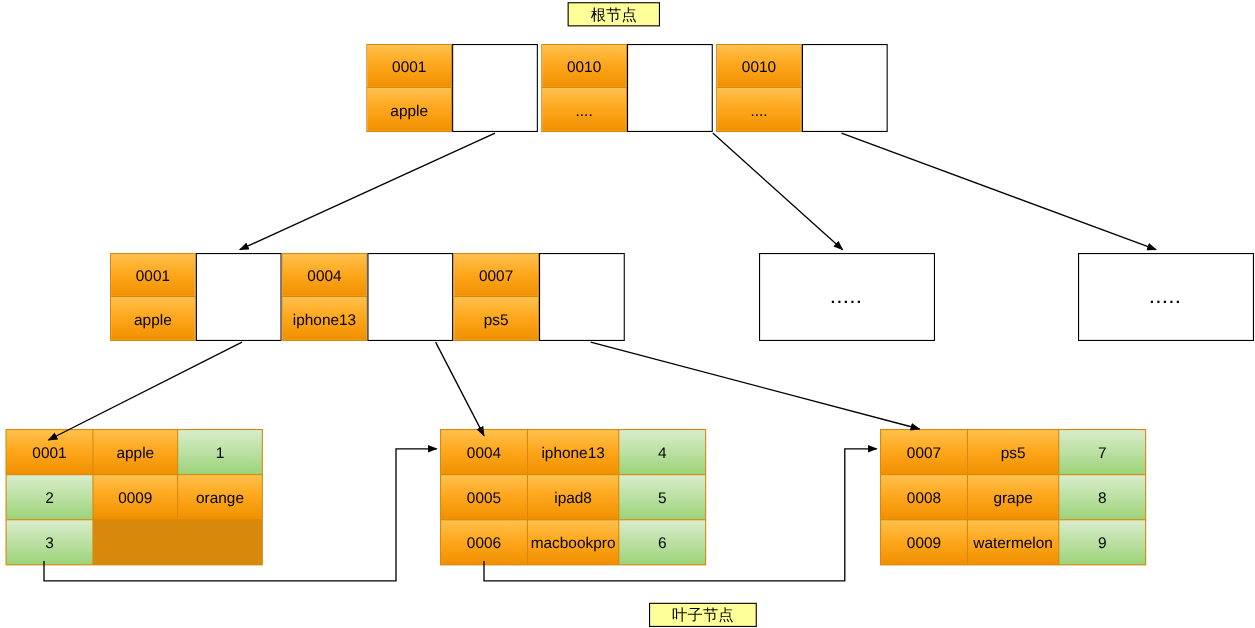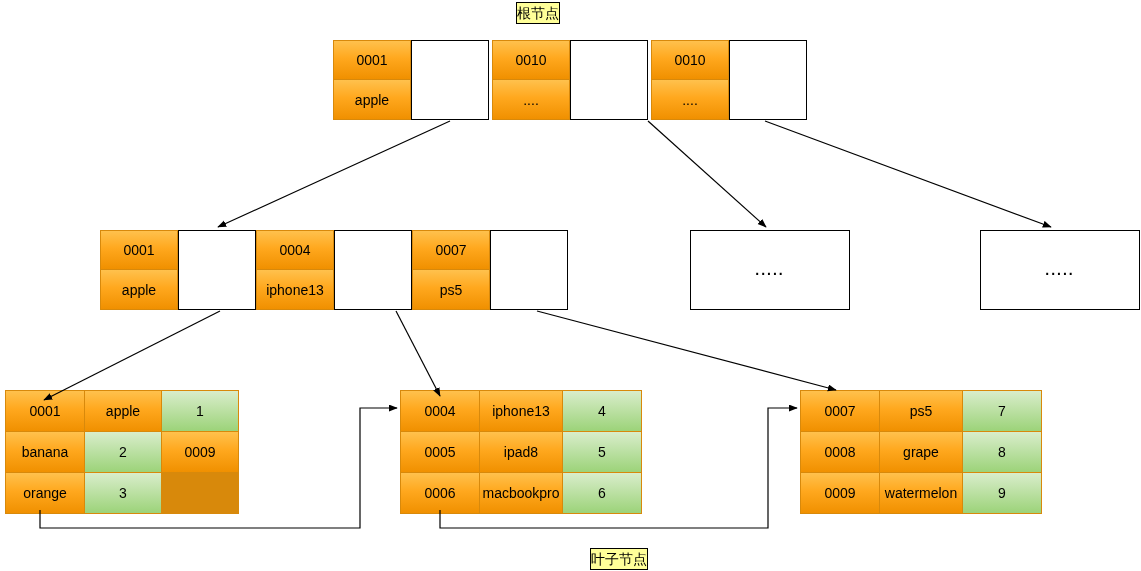--- a/index.html
+++ b/index.html
@@ -9,21 +9,21 @@
   }
   html,body{margin:0;padding:0;background:#fff;}
   .stage{
     position:relative; width:1141px; height:571px; overflow:hidden;
     font-family:"Liberation Sans","DejaVu Sans",sans-serif; color:#000;
   }
   .svg-layer{position:absolute;left:0;top:0;width:1141px;height:571px;pointer-events:none;z-index:6;}
   .label-box{
     position:absolute; z-index:4; background:var(--label_bg);
     border:1px solid var(--box_border); font-size:14px; line-height:18px;
-    padding:1px 0; white-space:nowrap;
+    padding:1px 20px; white-space:nowrap;
   }
   .node{position:absolute; display:flex; z-index:2;}
   .entry-group{display:flex;}
   .entry-group.gap{margin-left:3px;align-items:center;}
   .kv{width:78px; display:flex; flex-direction:column;}
   .cell{
     box-sizing:border-box; height:40px; display:flex; align-items:center; justify-content:center;
     font-size:14px;
     background:linear-gradient(180deg,var(--orange_top) 0%,var(--orange_mid) 45%,var(--orange_bottom) 100%);
     border:1px solid var(--cell_border);
@@ -120,21 +120,20 @@
     </div>
   </div>
 
   <div class="dots-box" style="left:690px;top:230px;">.....</div>
   <div class="dots-box" style="left:980px;top:230px;">.....</div>
 
   <div class="leaf" style="left:5px;top:390px;grid-template-columns:78px 76px 76px;">
     <div class="cell">0001</div>
     <div class="cell">apple</div>
     <div class="cell num">1</div>
-    <div class="cell">banana</div>
     <div class="cell num">2</div>
     <div class="cell">0009</div>
     <div class="cell">orange</div>
     <div class="cell num">3</div>
   </div>
 
   <div class="leaf" style="left:400px;top:390px;grid-template-columns:78px 82px 78px;">
     <div class="cell">0004</div>
     <div class="cell">iphone13</div>
     <div class="cell num">4</div>

